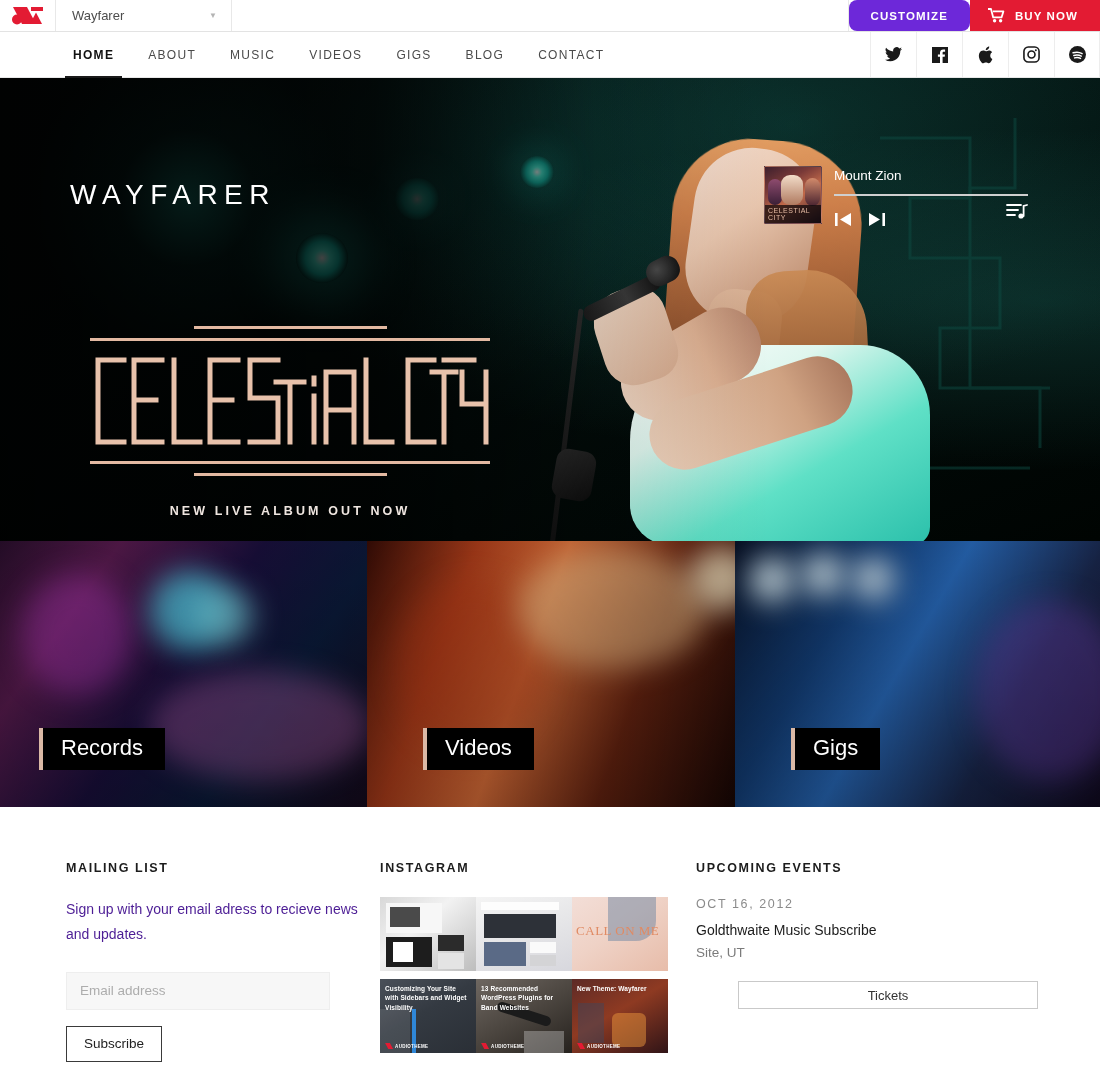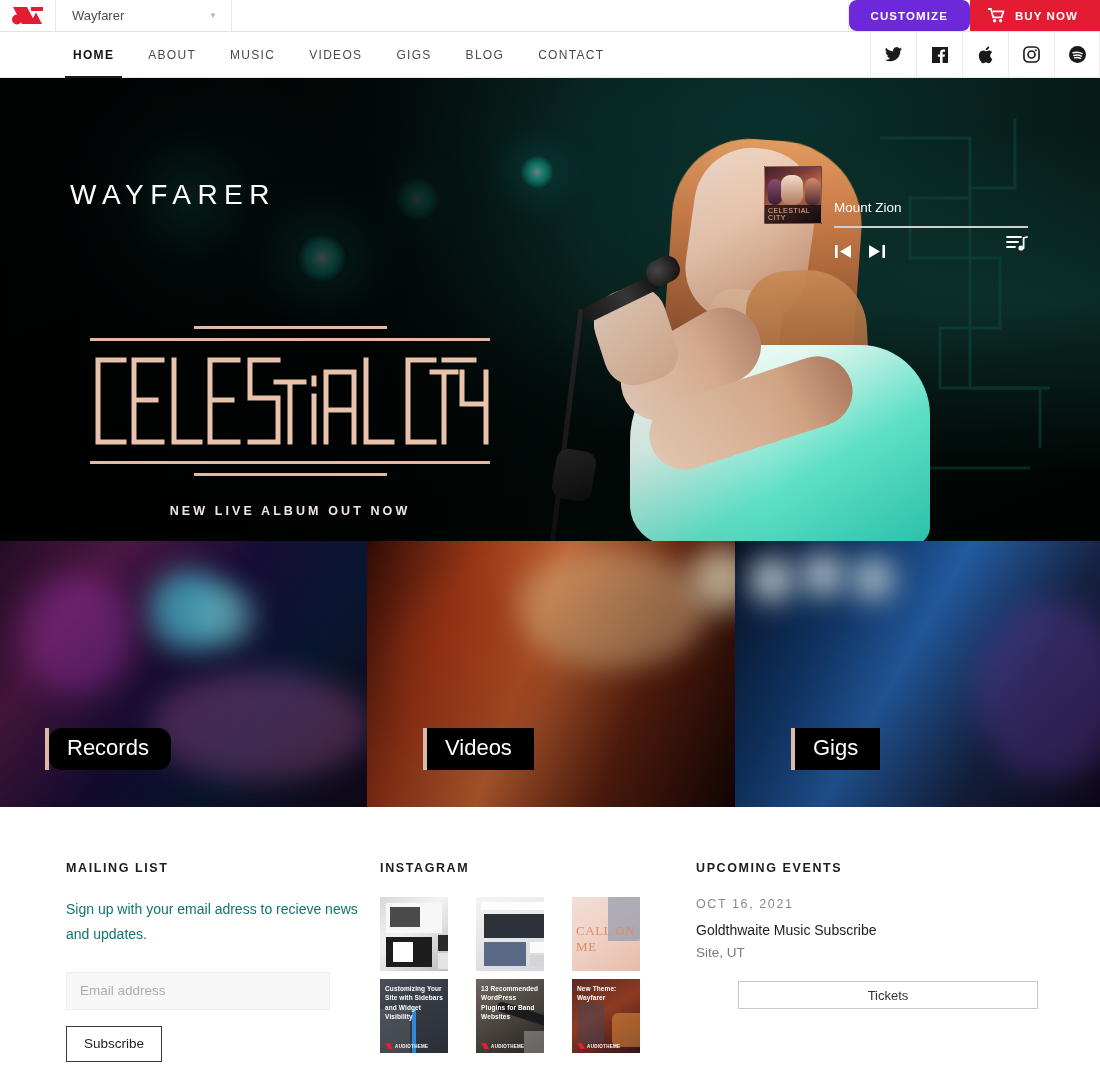--- a/index.html
+++ b/index.html
@@ -209,21 +209,21 @@
   .player-art .pa-fig.l { left:3px; top:12px; width:14px; height:26px; background:linear-gradient(180deg,#8e4b6e,#3a1f36); }
   .player-art .pa-fig.r { left:40px; top:11px; width:15px; height:28px; background:linear-gradient(180deg,#d28a6b,#4a2430); }
   .player-art .pa-strip {
     position:absolute; left:0; right:0; bottom:0; height:18px;
     background: rgba(10,6,8,.72);
   }
   .player-art .pa-strip span {
     position:absolute; left:3px; top:2px; font-size:7px; letter-spacing:.5px;
     color:#e3b9a2; font-family:"Liberation Sans", sans-serif;
   }
-  .player-right { flex: 1; padding-top: 2px; margin-top: 32px; }
+  .player-right { flex: 1; padding-top: 2px; }
   .player-title { color:#fff; font-size: 13.5px; margin-bottom: 11px; }
   .player-track {
     height: 2px; background: #cfcfcf; position: relative; cursor: pointer; margin-bottom: 15px;
   }
   .player-ctrls { display:flex; align-items:center; gap: 14px; }
   .pbtn { cursor: pointer; display:flex; }
   .pbtn svg { display:block; }
   .player-list { position:absolute; right: 0px; bottom: 4px; cursor:pointer; }
 
   
@@ -247,51 +247,51 @@
   .tile .shade { position:absolute; inset:0; background: linear-gradient(180deg, rgba(0,0,0,.18) 0%, rgba(0,0,0,.32) 100%); }
   .tile-label {
     position:absolute; bottom: 37px;
     background: #000; color:#fff; font-size: 22px;
     padding: 7px 22px 9px 18px; display:flex; align-items:center;
   }
   .tile-label::before {
     content:""; position:absolute; left: -4px; top: 0; bottom: 0; width: 4px;
     background: #dbb9a6;
   }
-  .tile.records .tile-label { left: 49px; border-radius: 13px; }
+  .tile.records .tile-label { left: 43px; }
   .tile.videos  .tile-label { left: 60px; }
   .tile.gigs    .tile-label { left: 60px; }
 
   
   .footer {
     display: flex; padding: 54px 104px 0 66px; gap: 8px; background:#fff;
   }
   .col { }
   .col.mailing { width: 334px; }
   .col.instagram { width: 336px; }
   .col.events { width: 300px; }
   .widget-title {
     font-size: 12.5px; font-weight: 700; letter-spacing: 1.6px;
     color: #1c1c1c; margin: 0 0 22px 0;
   }
-  .mail-copy { font-size: 14px; line-height: 1.82; color: #0f766e; margin: 0 8px 24px 0; }
+  .mail-copy { font-size: 14px; line-height: 1.82; color: #4c1d95; margin: 0 8px 24px 0; }
   .email-input {
     width: 264px; height: 38px; border: 1px solid #eeeeee; background: #f7f7f7;
     padding: 0 13px; font-size: 13.5px; color:#555; outline: none;
     font-family: "Liberation Sans", sans-serif;
   }
   .email-input::placeholder { color: #adadad; }
   .subscribe-btn {
     margin-top: 16px; height: 36px; padding: 0 17px; background:#fff;
     border: 1px solid #3a3a3a; font-size: 13.5px; color:#222; cursor:pointer;
     font-family: "Liberation Sans", sans-serif;
   }
 
   .ig-grid { display: grid; grid-template-columns: repeat(3, 88px); gap: 8px; }
-  .ig-item { width: 68px; height: 74px; position:relative; overflow:hidden; cursor:pointer; background:#e9e9e9; }
+  .ig-item { width: 96px; height: 74px; position:relative; overflow:hidden; cursor:pointer; background:#e9e9e9; }
   .ig-item .cap {
     position:absolute; left:5px; right:5px; top:5px; color:#fff;
     font-size: 6.5px; line-height: 1.45; font-weight: 700; letter-spacing:.1px;
   }
   .ig-item .brandmark {
     position:absolute; left:5px; bottom:4px; display:flex; align-items:center; gap:2px;
   }
   .ig-item .brandmark i {
     width:8px; height:6px; background:#e31b33; display:block;
     clip-path: polygon(0 0, 60% 0, 100% 100%, 40% 100%);
@@ -590,19 +590,19 @@
         <div class="brandmark">
             <i></i>
             <span>AUDIOTHEME</span>
           </div>
       </div>
     </div>
   </div>
 
   <div class="col events">
     <h3 class="widget-title">UPCOMING EVENTS</h3>
-    <div class="event-date">OCT 16, 2021</div>
+    <div class="event-date">OCT 16, 2012</div>
     <div class="event-name">Goldthwaite Music Subscribe</div>
     <div class="event-venue">Site, UT</div>
     <button class="tickets-btn">Tickets</button>
   </div>
 
 </section>
 
 </body></html>

